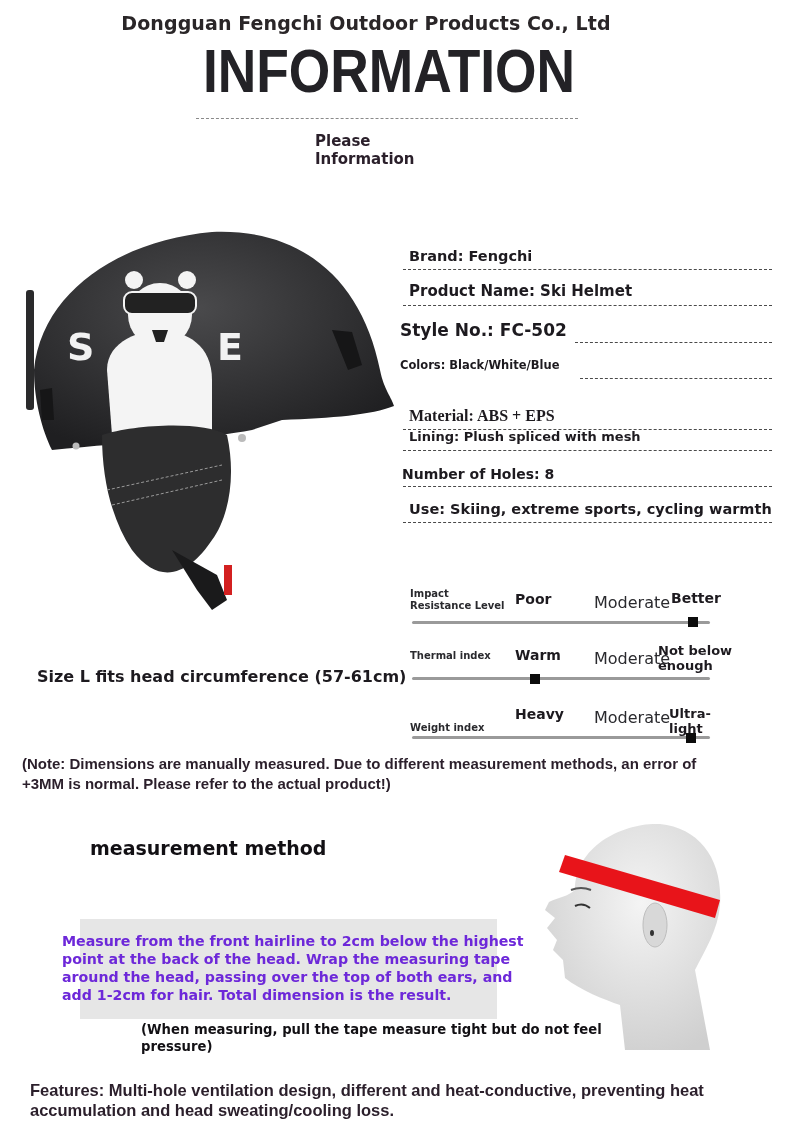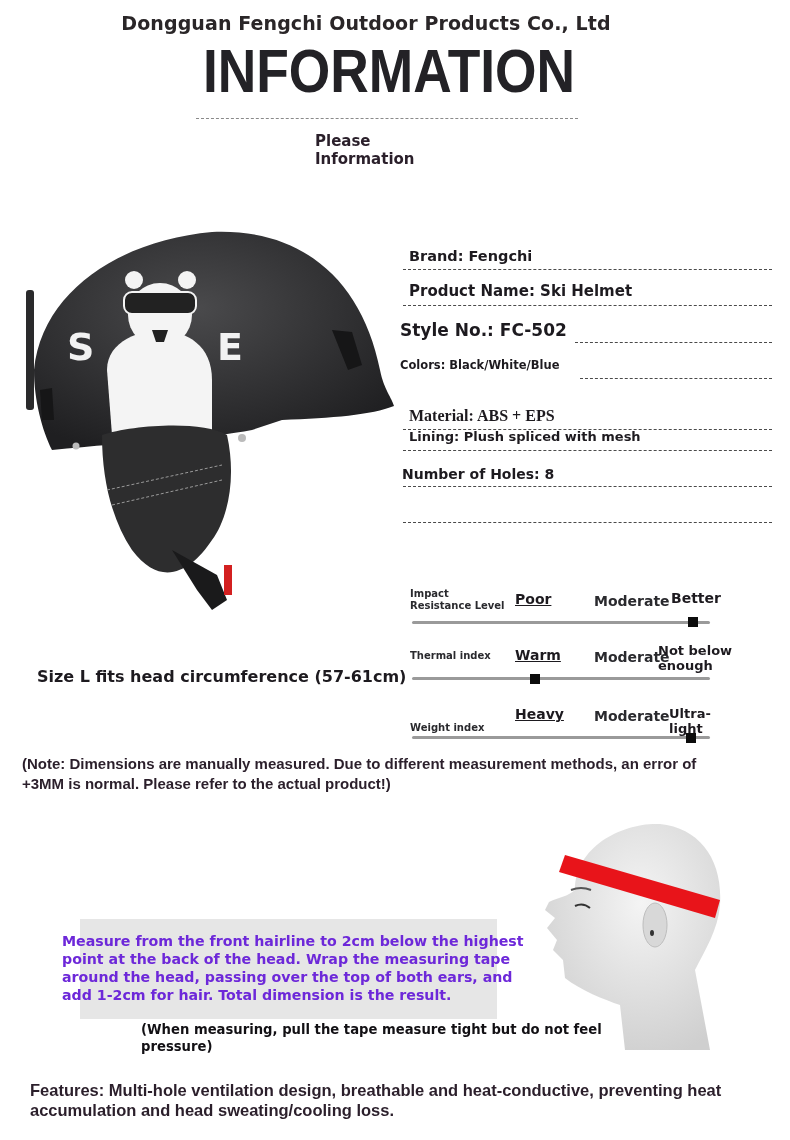--- a/index.html
+++ b/index.html
@@ -16,22 +16,22 @@
   .helmet { top: 220px; left: 12px; width: 390px; height: 400px; }
 
   
   .spec { left: 400px; width: 372px; height: 30px; }
   .spec .txt { position: absolute; bottom: 6px; font-weight: bold; color: #1d1a1f; white-space: nowrap; margin-top: 13px; }
   .spec .line { position: absolute; left: 3px; right: 0; bottom: 0; border-bottom: 1.5px dashed #4a4a4a; }
 
   
   .rating { left: 410px; width: 330px; height: 50px; }
   .rating .label { position: absolute; left: 0; font-size: 10px; font-weight: bold; color: #2a2a2e; line-height: 12px; }
-  .rating .low { position: absolute; left: 105px; font-size: 14px; font-weight: bold; color: #1d1a1f; text-decoration: underline; }
-  .rating .mid { position: absolute; left: 184px; font-size: 14px; font-weight: bold; color: #2a2a2e; }
+  .rating .low { position: absolute; left: 105px; font-size: 14px; font-weight: bold; color: #1d1a1f; }
+  .rating .mid { position: absolute; left: 184px; font-size: 16px; font-weight: normal; color: #2a2a2e; }
   .rating .high { position: absolute; left: 248px; font-size: 13px; font-weight: bold; color: #1d1a1f; line-height: 15px; }
   .rating .track { position: absolute; left: 2px; width: 298px; height: 3px; background: #9a9a9a; border-radius: 2px; }
   .rating .knob { position: absolute; width: 10px; height: 10px; background: #0c0c0c; }
 
   .size-text { top: 667px; left: 37px; font-size: 16px; font-weight: bold; color: #1d1a1f; }
   .note { top: 754px; left: 22px; width: 700px; font-family: "Liberation Sans", sans-serif; font-size: 15px; font-weight: bold; color: #2b1f2b; line-height: 20px; }
 
   .method-title { top: 837px; left: 90px; font-size: 19px; font-weight: bold; color: #121014; line-height: 23px; }
   .method-box { top: 919px; left: 80px; width: 417px; height: 100px; background: #e6e6e6; }
   .method-body { top: 932px; left: 62px; width: 470px; font-size: 14.2px; font-weight: bold; color: #6d28d9; line-height: 18px; }
@@ -108,20 +108,21 @@
 </div>
 <div class="abs spec" style="top:421px;">
   <span class="txt" style="left:9px;font-size:13px;bottom:7px;">Lining: Plush spliced with mesh</span>
   <div class="line"></div>
 </div>
 <div class="abs spec" style="top:457px;">
   <span class="txt" style="left:2px;font-size:14px;bottom:5px;">Number of Holes: 8</span>
   <div class="line"></div>
 </div>
 <div class="abs spec" style="top:493px;">
+  <span class="txt" style="left:9px;font-size:14.5px;">Use: Skiing, extreme sports, cycling warmth</span>
   <div class="line"></div>
 </div>
 
 <div class="abs rating" style="top:588px;">
   <div class="label" style="top:0;">
     <div>Impact</div>
     <div>Resistance Level</div>
   </div>
   <span class="low" style="top:3px;">Poor</span>
   <span class="mid" style="top:5px;">Moderate</span>
@@ -148,20 +149,21 @@
   <span class="mid" style="top:4px;">Moderate</span>
   <span class="high" style="top:2px;left:259px;">Ultra-light</span>
   <div class="track" style="top:32px;"></div>
   <div class="knob" style="top:29px;left:276px;"></div>
 </div>
 
 <div class="abs size-text">Size L fits head circumference (57-61cm)</div>
 <div class="abs note">(Note: Dimensions are manually measured. Due to different measurement methods, an error of +3MM is normal. Please refer to the actual product!)</div>
 
 <div class="abs method-title">
+  <div>measurement method</div>
 </div>
 <div class="abs method-box"></div>
 <div class="abs method-body">Measure from the front hairline to 2cm below the highest point at the back of the head. Wrap the measuring tape around the head, passing over the top of both ears, and add 1-2cm for hair. Total dimension is the result.</div>
 <div class="abs method-hint">(When measuring, pull the tape measure tight but do not feel pressure)</div>
 
 <svg class="abs head" viewBox="0 0 200 245">
   <defs>
     <radialGradient id="skin" cx="0.55" cy="0.35" r="0.7">
       <stop offset="0" stop-color="#f4f4f4"></stop>
       <stop offset="1" stop-color="#cfcfcf"></stop>
@@ -172,13 +174,13 @@
 
   <ellipse cx="120" cy="115" rx="12" ry="22" fill="#d8d8d8" stroke="#bdbdbd"></ellipse>
   <ellipse cx="117" cy="123" rx="2" ry="3" fill="#333"></ellipse>
 
   <path d="M40 96 Q 48 92, 55 98" stroke="#333" stroke-width="2" fill="none"></path>
   <path d="M36 80 Q 46 76, 56 80" stroke="#555" stroke-width="2" fill="none"></path>
 
   <path d="M30 45 L 185 90 L 180 108 L 24 62 Z" fill="#e8141a"></path>
 </svg>
 
-<div class="abs features">Features: Multi-hole ventilation design, breathable and heat-conductive, preventing heat accumulation and head sweating/cooling loss.</div>
+<div class="abs features">Features: Multi-hole ventilation design, different and heat-conductive, preventing heat accumulation and head sweating/cooling loss.</div>
 
 </body></html>

